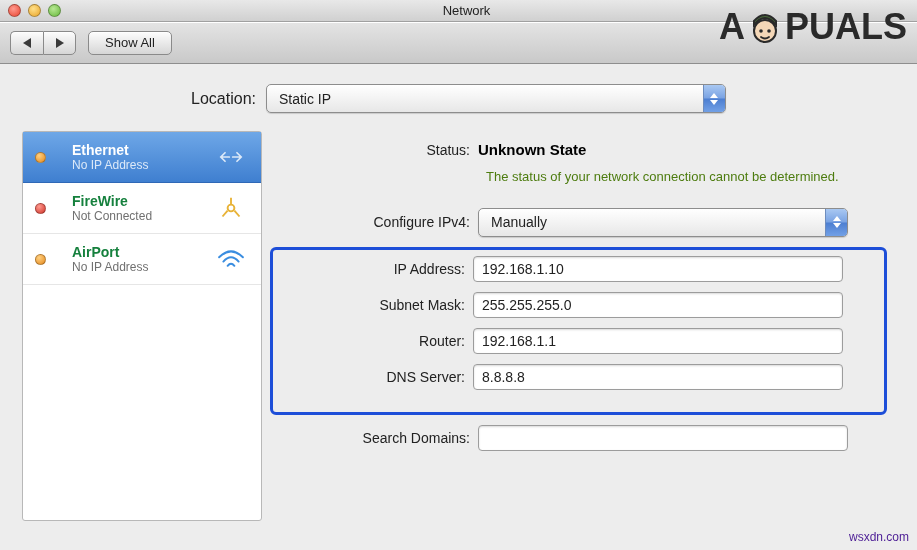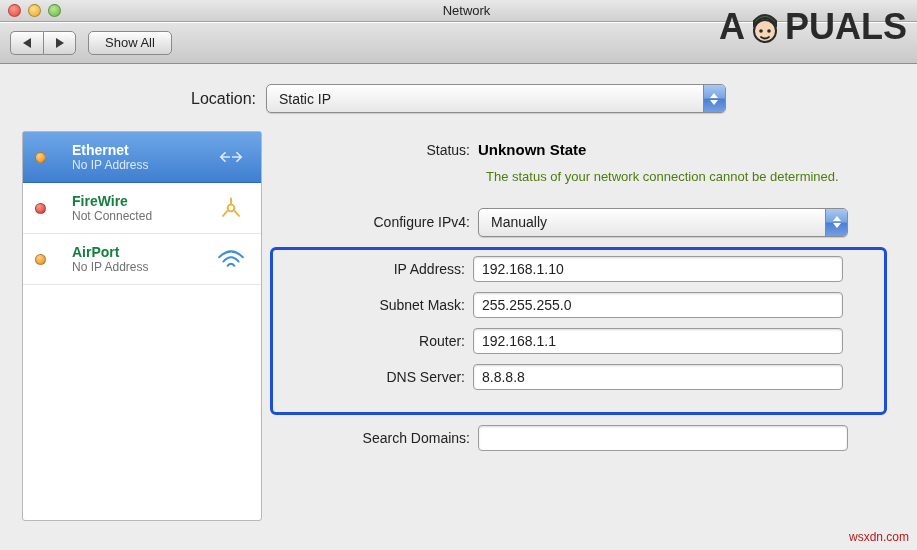--- a/index.html
+++ b/index.html
@@ -59,21 +59,21 @@
 .row .lab{width:200px;text-align:right;font-size:14px;color:#222;padding-right:8px;}
 .row .val{flex:1;font-size:15px;}
 .statusval{font-weight:bold;}
 .statusdesc{font-size:13px;color:#4d7c0f;margin:6px 0 22px 208px;max-width:360px;line-height:1.35;}
 .txtfield{flex:1;max-width:370px;height:26px;background:#fff;border:1px solid #9c9c9c;border-radius:4px;padding:0 8px;font-size:14px;color:#222;box-shadow:inset 0 1px 2px rgba(0,0,0,.15);}
 .hilite{border:3px solid #1d4ed8;border-radius:6px;padding:6px 6px 6px 0;margin-left:-8px;}
 
 
 .brand{position:absolute;right:0;top:0;display:flex;align-items:center;gap:0;font-weight:bold;font-size:36px;color:#2a2a2a;padding:6px 10px 6px 6px;}
 .brand .cap{width:40px;height:40px;}
-.credit{position:absolute;right:8px;bottom:6px;font-size:12px;color:#b91c1c;}
+.credit{position:absolute;right:8px;bottom:6px;font-size:12px;color:#4c1d95;}
 </style>
 </head>
 <body>
 
 <div class="titlebar">
   <div class="traffic">
     <div class="tl red"></div>
     <div class="tl yel"></div>
     <div class="tl grn"></div>
   </div>

